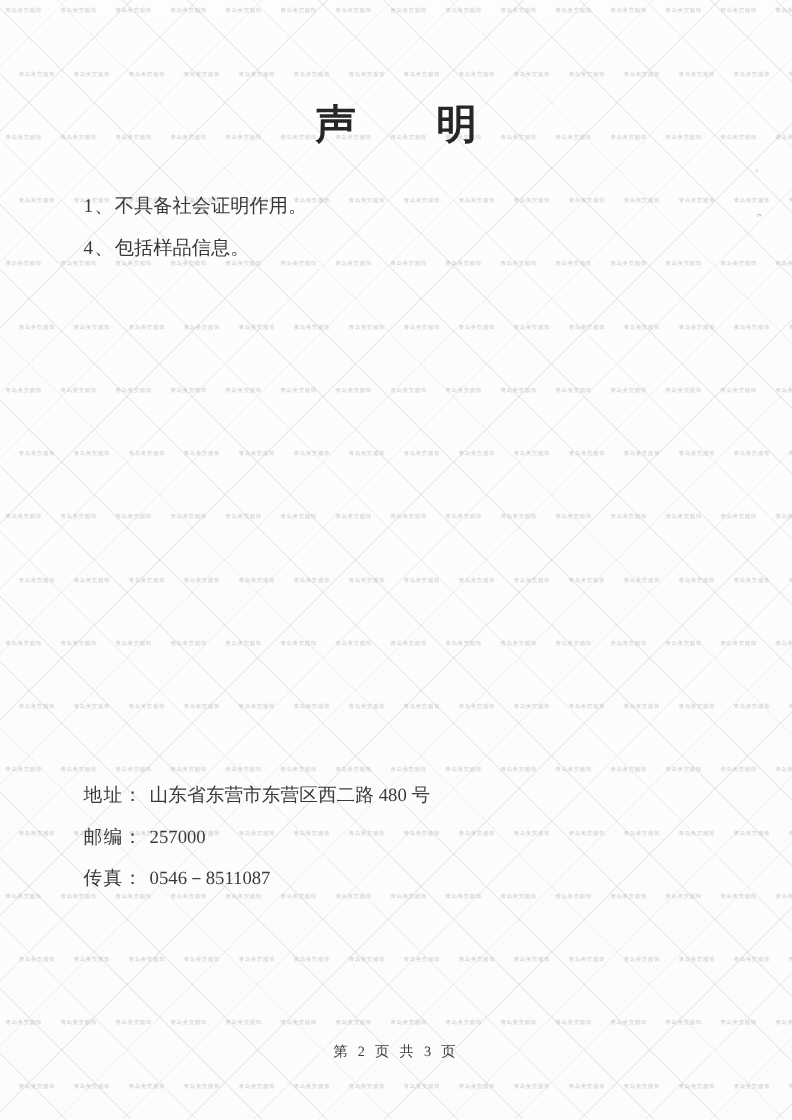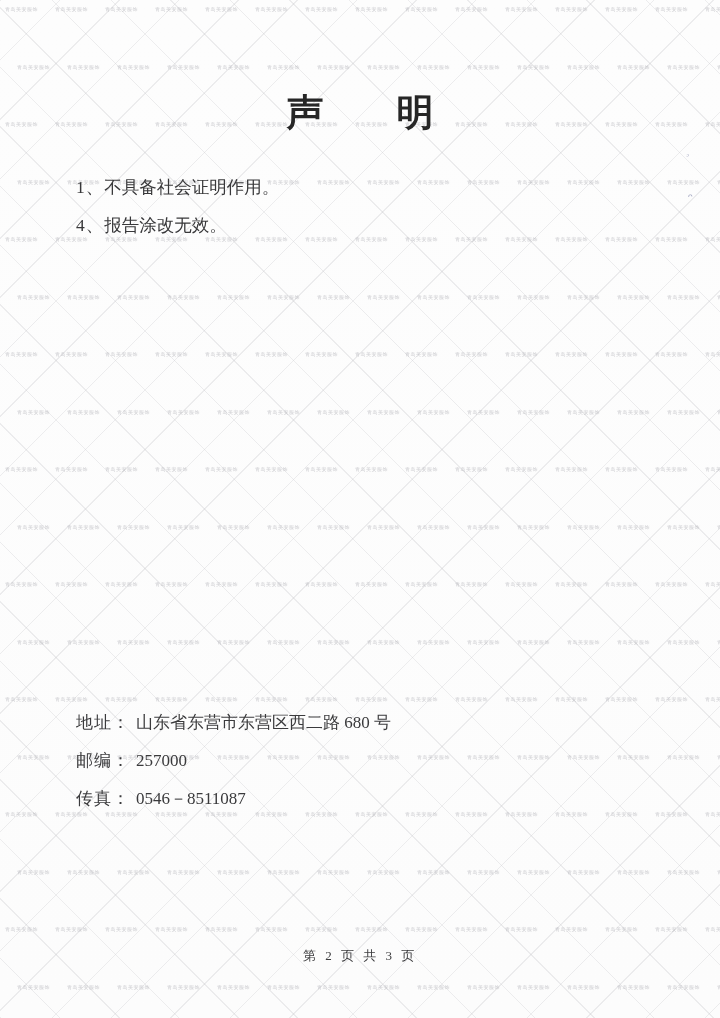--- a/index.html
+++ b/index.html
@@ -385,25 +385,25 @@
     </div>
 
   <div class="content">
     <div class="doc-title">
       <span>声</span>
       <span>明</span>
     </div>
 
     <div class="items">
       <p><span class="item-num">1、</span><span>不具备社会证明作用。</span></p>
-      <p><span class="item-num">4、</span><span>报告涂改无效。</span></p>
+      <p><span class="item-num">4、</span><span>包括样品信息。</span></p>
     </div>
 
     <div class="contact">
-      <div class="contact-row"><span class="contact-label">地址：</span><span>山东省东营市东营区西二路 680 号</span></div>
+      <div class="contact-row"><span class="contact-label">地址：</span><span>山东省东营市东营区西二路 480 号</span></div>
       <div class="contact-row"><span class="contact-label">邮编：</span><span>257000</span></div>
       <div class="contact-row"><span class="contact-label">传真：</span><span>0546－8511087</span></div>
     </div>
 
     <div class="footer">
       <span>第 2 页 共 3 页</span>
     </div>
 
     <span class="ink-speck speck-1">ᵓ</span>
     <span class="ink-speck speck-2">ᴖ</span>

